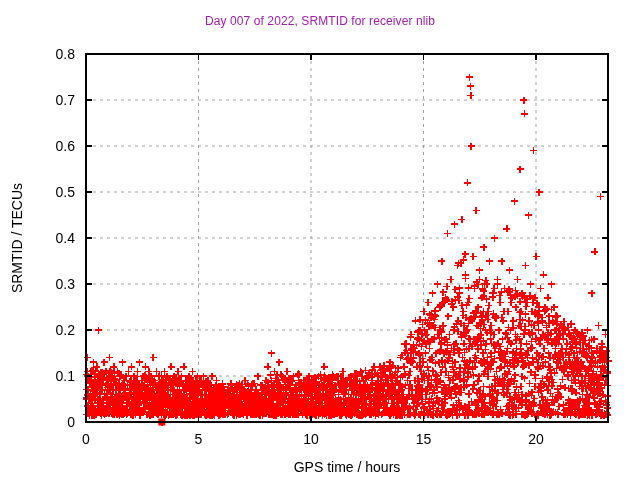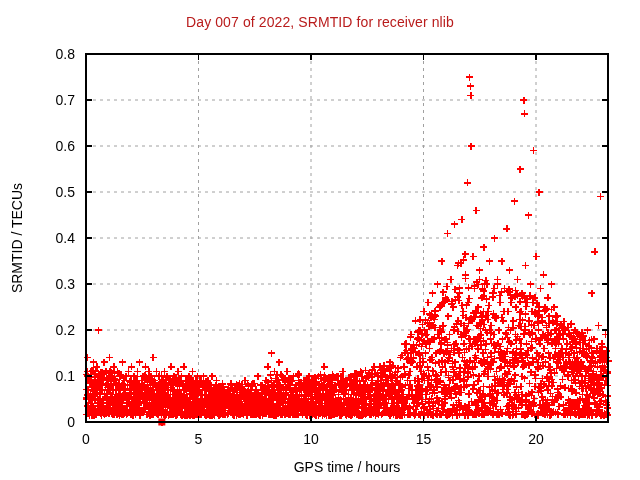--- a/index.html
+++ b/index.html
@@ -14,22 +14,22 @@
     background: #ffffff;
     font-family: "Liberation Sans", sans-serif;
     overflow: hidden;
   }
   #plot-title {
     position: absolute;
     left: 0;
     top: 14px;
     width: 640px;
     text-align: center;
-    font-size: 14px;
-    color: #b91c1c;
+    font-size: 12px;
+    color: #a21caf;
     letter-spacing: 0.1px;
   }
   #chart-svg {
     position: absolute;
     left: 0;
     top: 0;
   }
   .tick-label {
     font-family: "Liberation Sans", sans-serif;
     font-size: 14px;

